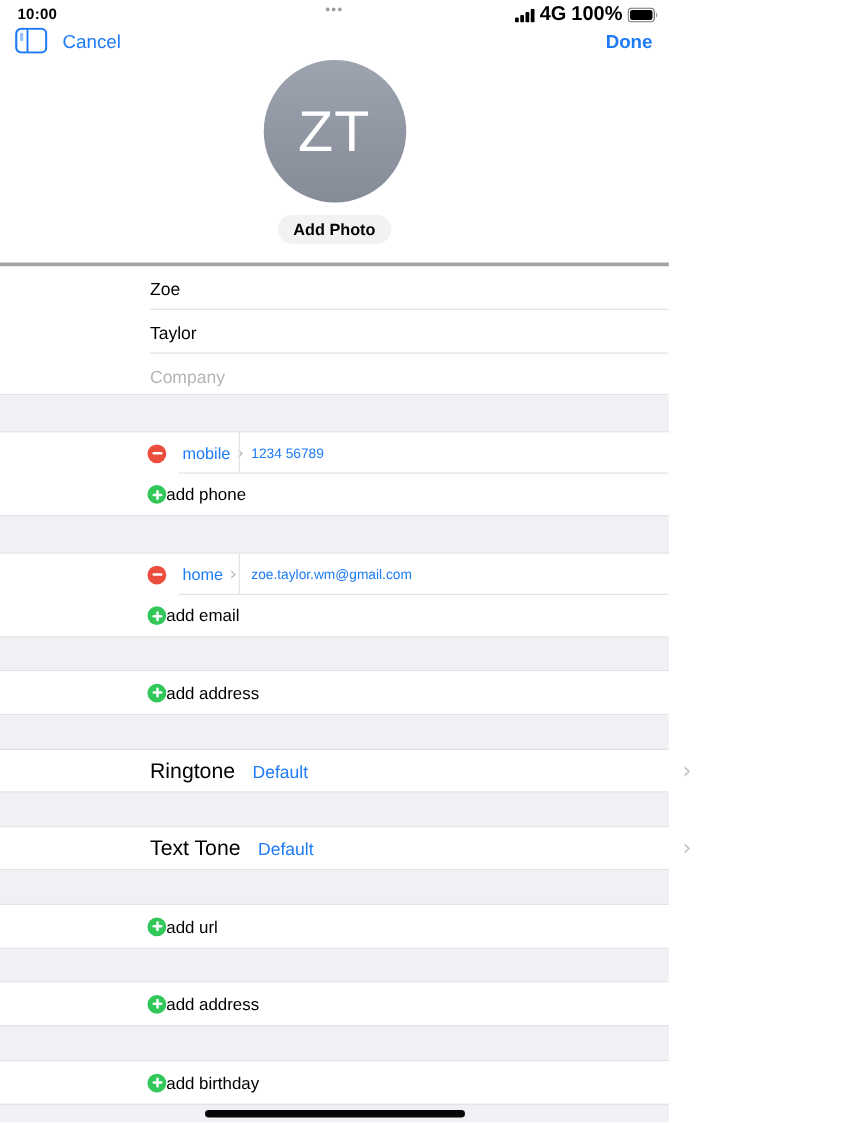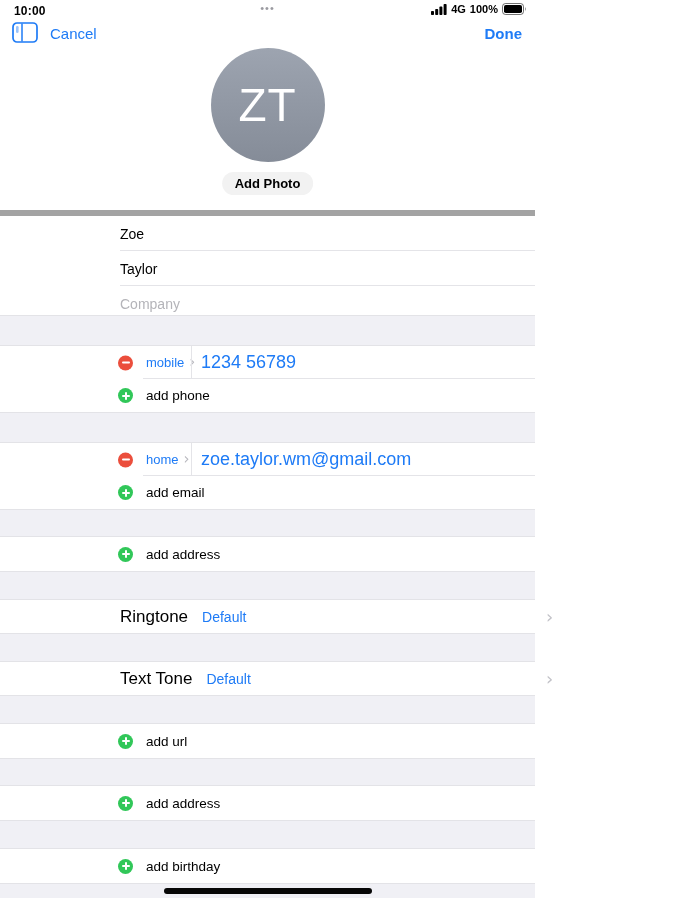--- a/index.html
+++ b/index.html
@@ -12,21 +12,21 @@
   }
   .screen { width:535px; height:898px; display:flex; flex-direction:column; }
 
   
   .header { position:relative; height:210px; background:#fff; flex:none; }
   .statusbar { position:absolute; top:0; left:0; right:0; height:20px; }
   .status-time { position:absolute; left:14px; top:4px; font-size:12px; font-weight:700; letter-spacing:.2px; }
   .gesture-dots { position:absolute; left:50%; top:2px; transform:translateX(-50%);
     font-size:11px; color:#9a9aa0; letter-spacing:1px; }
   .status-right { position:absolute; right:8px; top:3px; display:flex; align-items:center; gap:4px; }
-  .status-net, .status-batt-pct { font-size:11px; font-weight:600; }
+  .status-net, .status-batt-pct { font-size:16px; font-weight:600; }
 
   .navbar { position:absolute; top:20px; left:0; right:0; height:30px; }
   .sidebar-btn { position:absolute; left:12px; top:2px; background:none; border:none; cursor:pointer; padding:0; }
   .nav-btn { position:absolute; background:none; border:none; cursor:pointer;
     font-family:inherit; font-size:15px; color:var(--accent); }
   .cancel-btn { left:50px; top:5px; }
   .done-btn { right:13px; top:5px; font-weight:700; }
 
   .avatar { position:absolute; left:50%; top:48px; transform:translateX(-50%);
     width:114px; height:114px; border-radius:50%;
@@ -39,21 +39,21 @@
 
   
   .section { background:#fff; flex:none; position:relative; }
   .gap { background:var(--section-gap); border-top:1px solid #e3e3e7; border-bottom:1px solid #e3e3e7; flex:none; }
   .gap.last { border-bottom:none; position:relative; }
 
   .row { position:relative; }
   .row .sep { position:absolute; left:120px; right:0; bottom:0; height:1px; background:#e4e4e8; }
 
   
-  .names { height:105px; border-top:6px solid #a3a3a3; }
+  .names { height:105px; border-top:3px solid #a3a3a3; }
   .name-row { height:35px; }
   .name-row input {
     position:absolute; left:120px; right:12px; top:0; bottom:0;
     border:none; outline:none; background:transparent;
     font-family:inherit; font-size:14px; color:#000; }
   .name-row input::placeholder { color:#b4b4b9; opacity:1; }
 
   
   .pair-section { height:66px; }
   .value-row { height:33px;border-radius:16px; }
@@ -64,32 +64,32 @@
     background:var(--destructive); position:relative; }
   .minus-icon::after { content:""; position:absolute; left:3.5px; right:3.5px; top:6.5px;
     height:2px; border-radius:1px; background:#fff; }
   .type-btn { position:absolute; left:146px; top:0; bottom:0; border:none; background:transparent;
     cursor:pointer; display:flex; align-items:center; gap:5px; padding:0;
     font-family:inherit; font-size:13px; color:var(--accent); }
   .type-chev { color:#b9b9bf; font-size:15px; line-height:1; font-family:"DejaVu Sans", sans-serif; }
   .vline { position:absolute; left:191px; top:0; bottom:0; width:1px; background:#e4e4e8; }
   .value-input { position:absolute; left:201px; right:10px; top:0; bottom:0;
     border:none; outline:none; background:transparent;
-    font-family:inherit; font-size:18px; color:var(--accent); }
+    font-family:inherit; font-size:11px; color:var(--accent); }
 
   
   .add-row { display:flex; align-items:center; cursor:pointer; }
   .add-row-34 { height:34px; } .add-row-33 { height:33px; }
   .plus-icon { width:15px; height:15px; border-radius:50%; background:var(--add-green);
     position:relative; margin-left:118px; flex:none; }
   .plus-icon::before { content:""; position:absolute; left:6.5px; top:3.5px; bottom:3.5px;
     width:2px; border-radius:1px; background:#fff; }
   .plus-icon::after { content:""; position:absolute; top:6.5px; left:3.5px; right:3.5px;
     height:2px; border-radius:1px; background:#fff; }
-  .add-label { margin-left:13px; font-size:13.5px; color:#000; }
+  .add-label { font-size:13.5px; color:#000; }
 
   
   .tone-row { height:33px; display:flex; align-items:center; cursor:pointer; position:relative; }
   .tone-label { margin-left:120px; font-size:17px; color:#000; }
   .tone-value { margin-left:14px; font-size:14px; color:var(--accent); }
   .row-chevron { position:absolute; left:546px; top:50%; transform:translateY(-50%);
     color:#c2c2c8; font-size:18px; line-height:1; font-family:"DejaVu Sans", sans-serif; }
 
   
   .home-indicator { position:absolute; left:50%; top:4px; transform:translateX(-50%);

